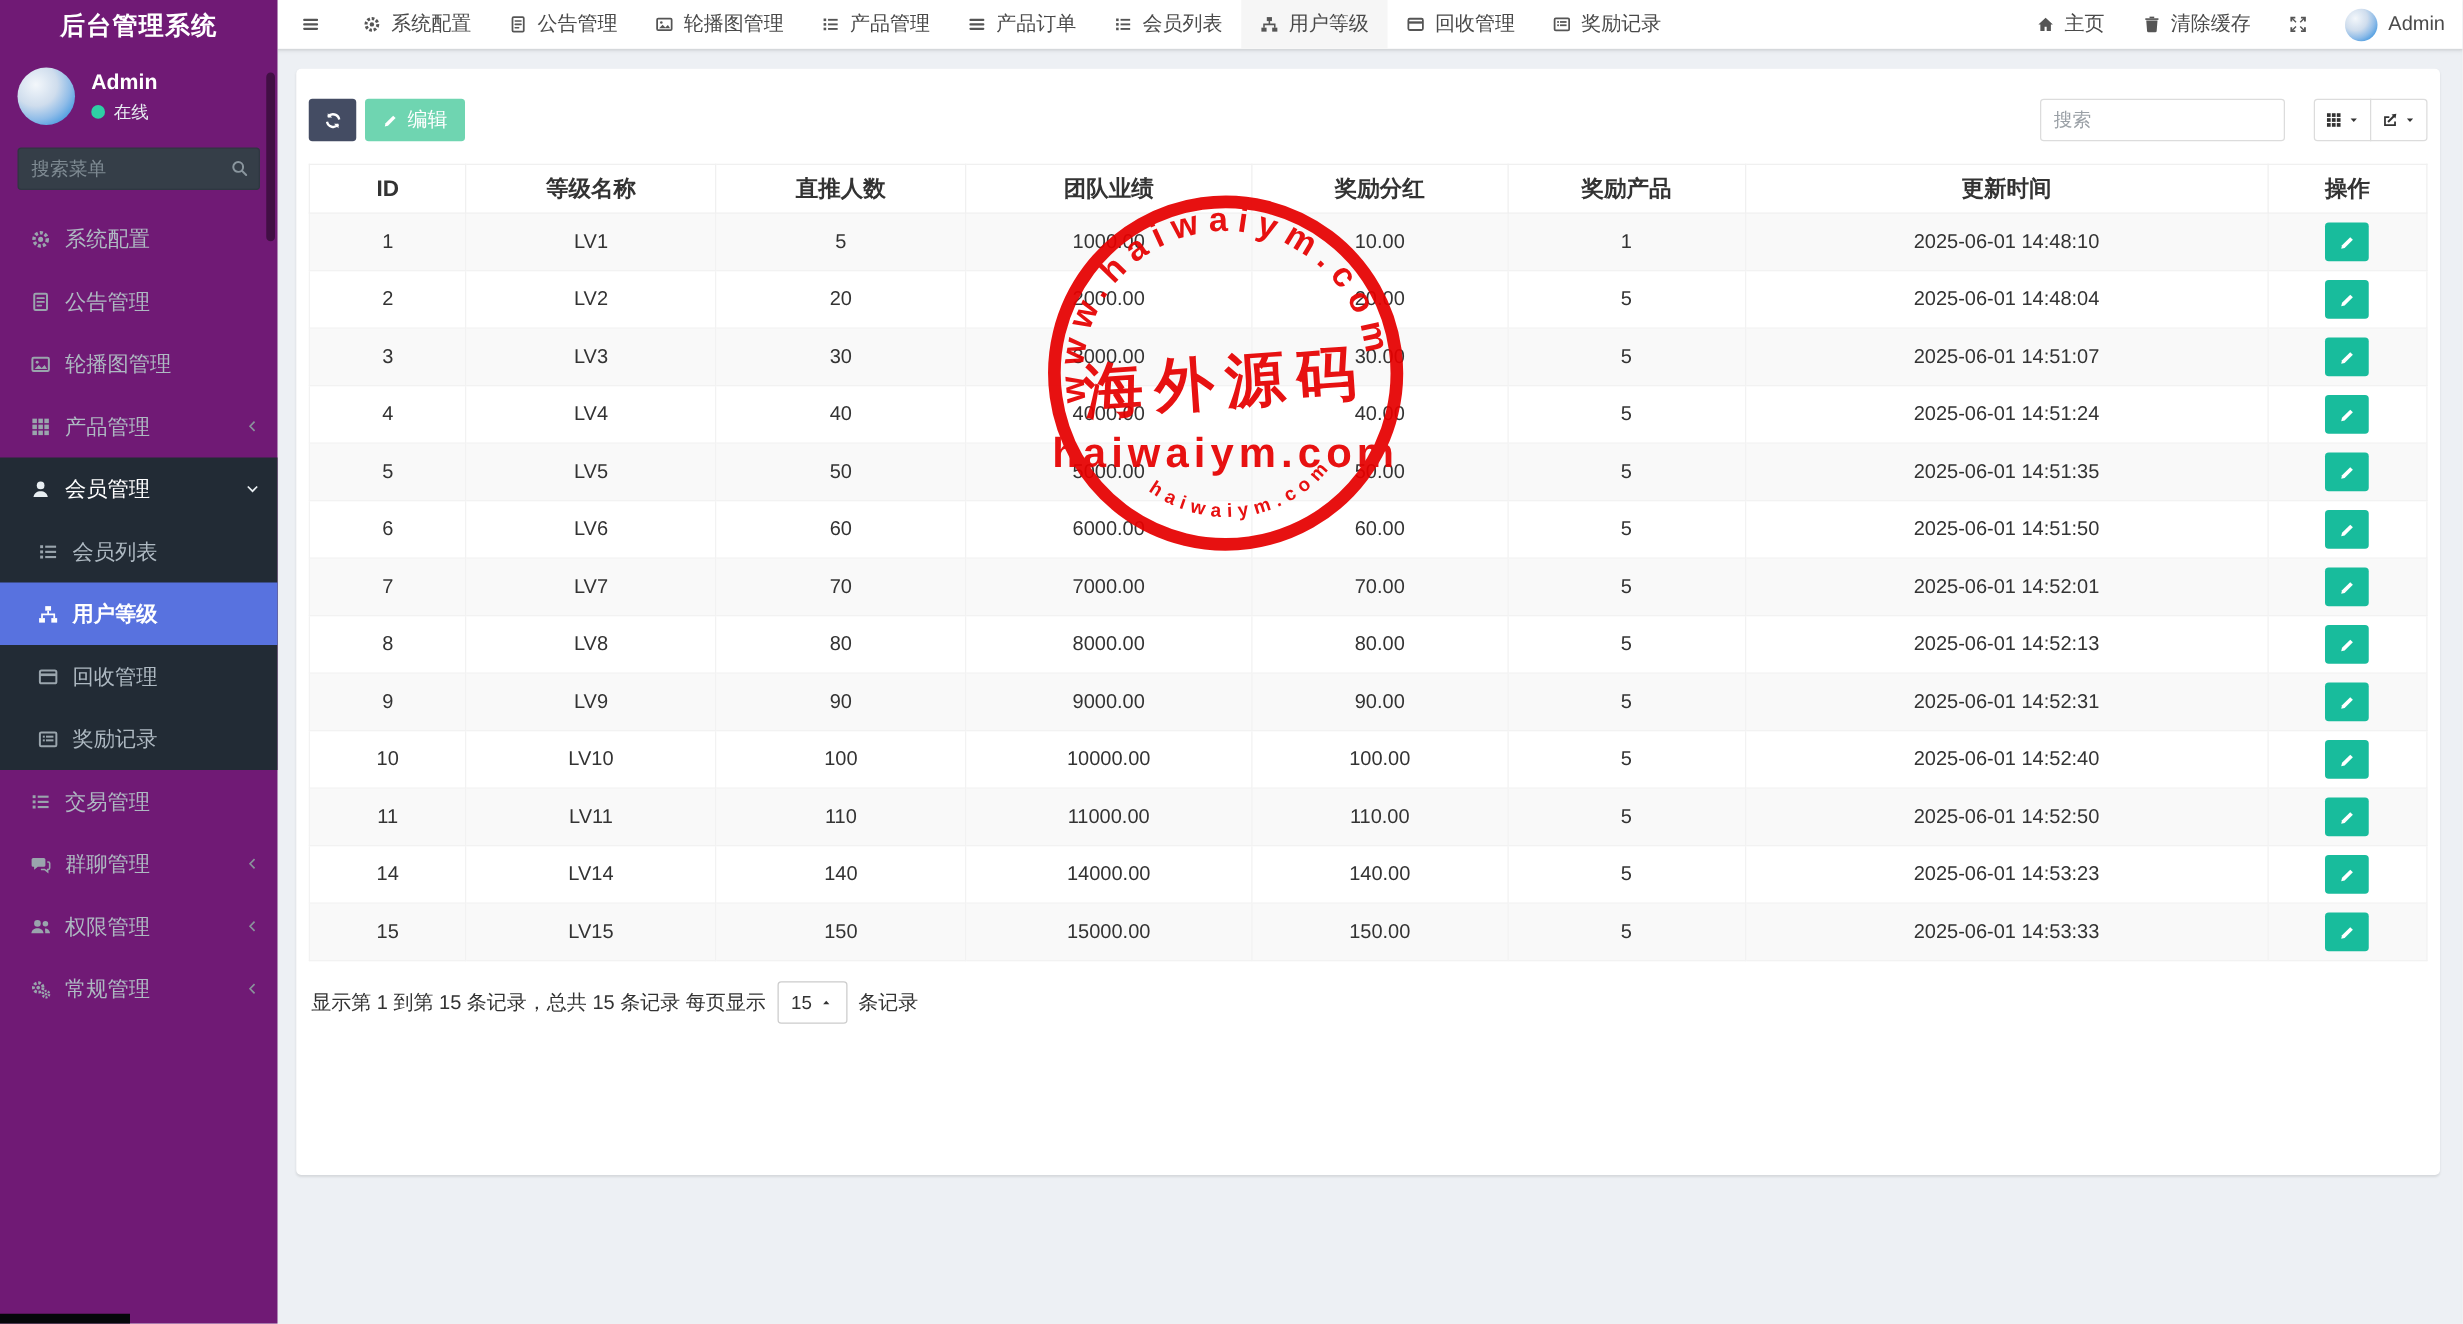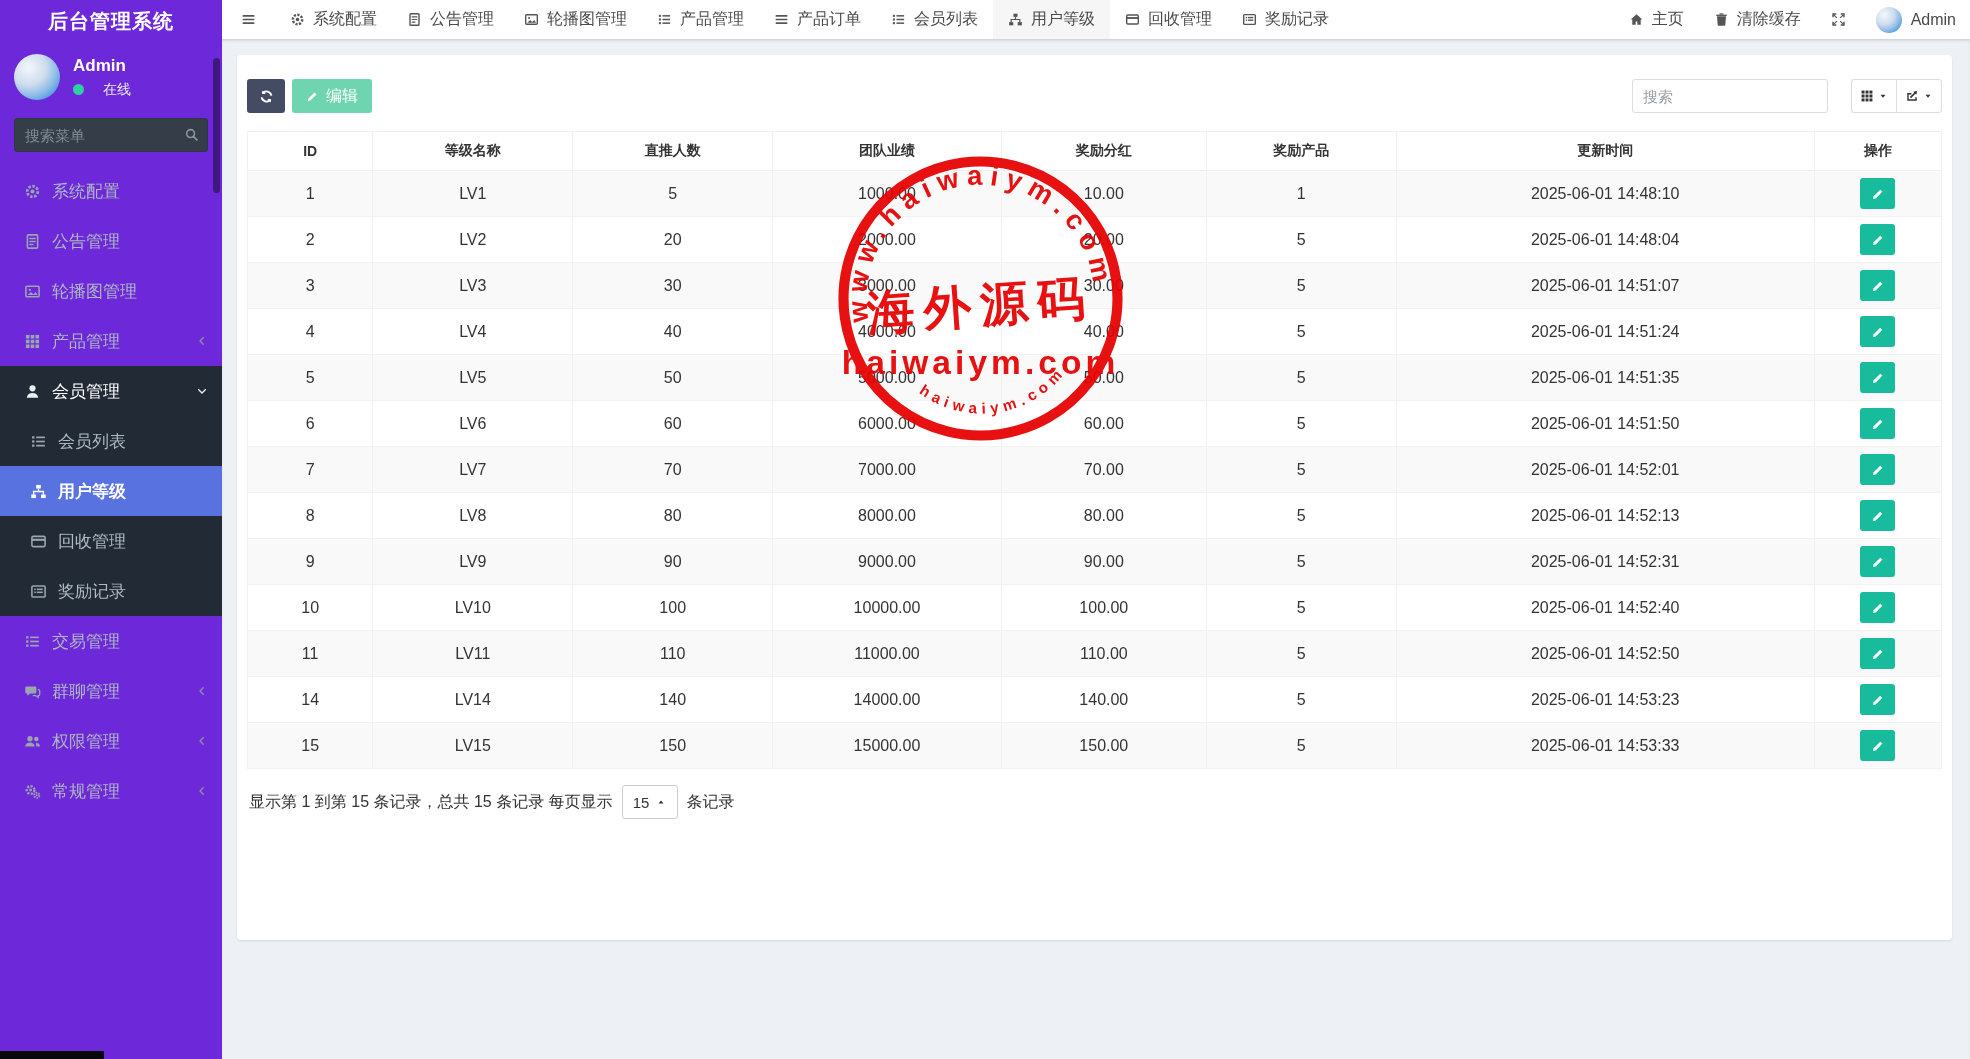--- a/index.html
+++ b/index.html
@@ -3,27 +3,27 @@
 <meta charset="utf-8">
 <style>
   * { margin:0; padding:0; box-sizing:border-box; }
   html,body { width:1970px; height:1059px; overflow:hidden; font-family:"Liberation Sans","DejaVu Sans",sans-serif; background:#edf0f4; position:relative; }
 
   
   .ic { display:inline-flex; width:1em; height:1em; flex:0 0 auto; }
   .ic svg { width:100%; height:100%; display:block; }
 
   
-  .sidebar { position:absolute; left:0; top:0; bottom:0; width:222px; background:#6d28d9; z-index:10; }
+  .sidebar { position:absolute; left:0; top:0; bottom:0; width:222px; background:#701a75; z-index:10; }
   .brand { height:42px; line-height:42px; text-align:center; color:#fff; font-size:20px; font-weight:bold; letter-spacing:1px; }
   .user-panel { display:flex; align-items:center; gap:13px; padding:12px 16px 10px 14px; }
   .avatar { width:46px; height:46px; border-radius:50%; background:radial-gradient(circle at 32% 30%, #f3f7fb 0%, #cfdded 38%, #8fbce8 62%, #3f96df 85%, #2f86d4 100%); }
   .avatar.sm { width:26px; height:26px; }
   .uname { color:#fff; font-size:17px; font-weight:bold; margin-bottom:5px; }
-  .ustatus { color:#e8eef2; font-size:14px; display:flex; align-items:center; gap:19px; }
+  .ustatus { color:#e8eef2; font-size:14px; display:flex; align-items:center; gap:7px; }
   .dot { width:11px; height:11px; border-radius:50%; background:var(--online,#2ecfa5); display:inline-block; }
   .side-search { position:relative; margin:8px 14px 14px; }
   .side-search-input { width:100%; height:34px; background:#353e48; border:1px solid #2e3740; border-radius:3px; color:#cfd8dd; font-size:15px; padding:0 32px 0 10px; outline:none; }
   .side-search-input::placeholder { color:#7f8b93; }
   .s-ic { position:absolute; right:9px; top:9px; font-size:15px; color:#8a969e; }
   .side-item { display:flex; align-items:center; gap:11px; height:50px; padding:0 14px 0 24px; color:#aeb9c2; font-size:17px; cursor:pointer; }
   .side-item .ic { font-size:17px; color:#9aa5ad; }
   .side-item .chev { margin-left:auto; font-size:12px; color:#8a939b; }
   .tree { background:#222b35; }
   .tree > .side-item.parent { color:#fff; }
@@ -57,21 +57,21 @@
   .search-input { width:196px; height:34px; border:1px solid #dcdcdc; border-radius:3px; padding:0 10px; font-size:15px; color:#333; outline:none; font-family:inherit; }
   .search-input::placeholder { color:#9aa0a6; }
   .btn-group { display:flex; }
   .btn-light { width:46px; background:#fff; border:1px solid #dcdcdc; color:#333; font-size:14px; gap:4px; }
   .btn-light + .btn-light { margin-left:-1px; border-top-left-radius:0; border-bottom-left-radius:0; }
   .btn-light:first-child { border-top-right-radius:0; border-bottom-right-radius:0; }
   .btn-light .caret { font-size:10px; }
 
   
   .grid-table { width:100%; border-collapse:collapse; margin-top:18px; table-layout:fixed; }
-  .grid-table th { height:39px; font-size:14px; font-weight:bold; color:#333; border:1px solid #f0f0f0; background:#fff; text-align:center; }
+  .grid-table th { height:39px; font-size:18px; font-weight:bold; color:#333; border:1px solid #f0f0f0; background:#fff; text-align:center; }
   .grid-table td { height:46px; font-size:16px; color:#333; border:1px solid #f2f2f2; text-align:center; }
   .grid-table tbody tr:nth-child(odd) td { background:#f9f9f9; }
   .row-edit-btn { width:35px; height:31px; border:none; border-radius:3px; background:var(--success,#18bc9c); color:#fff; cursor:pointer; display:inline-flex; align-items:center; justify-content:center; font-size:14px; }
 
   
   .pager { margin-top:16px; display:flex; align-items:center; gap:9px; font-size:16px; color:#333; padding-left:2px; }
   .pg-btn { min-width:56px; height:34px; border:1px solid #ccc; border-radius:3px; background:#fff; display:inline-flex; align-items:center; justify-content:center; gap:7px; font-size:15px; color:#333; cursor:pointer; font-family:inherit; }
   .pg-btn .caret { font-size:10px; }
 
   

